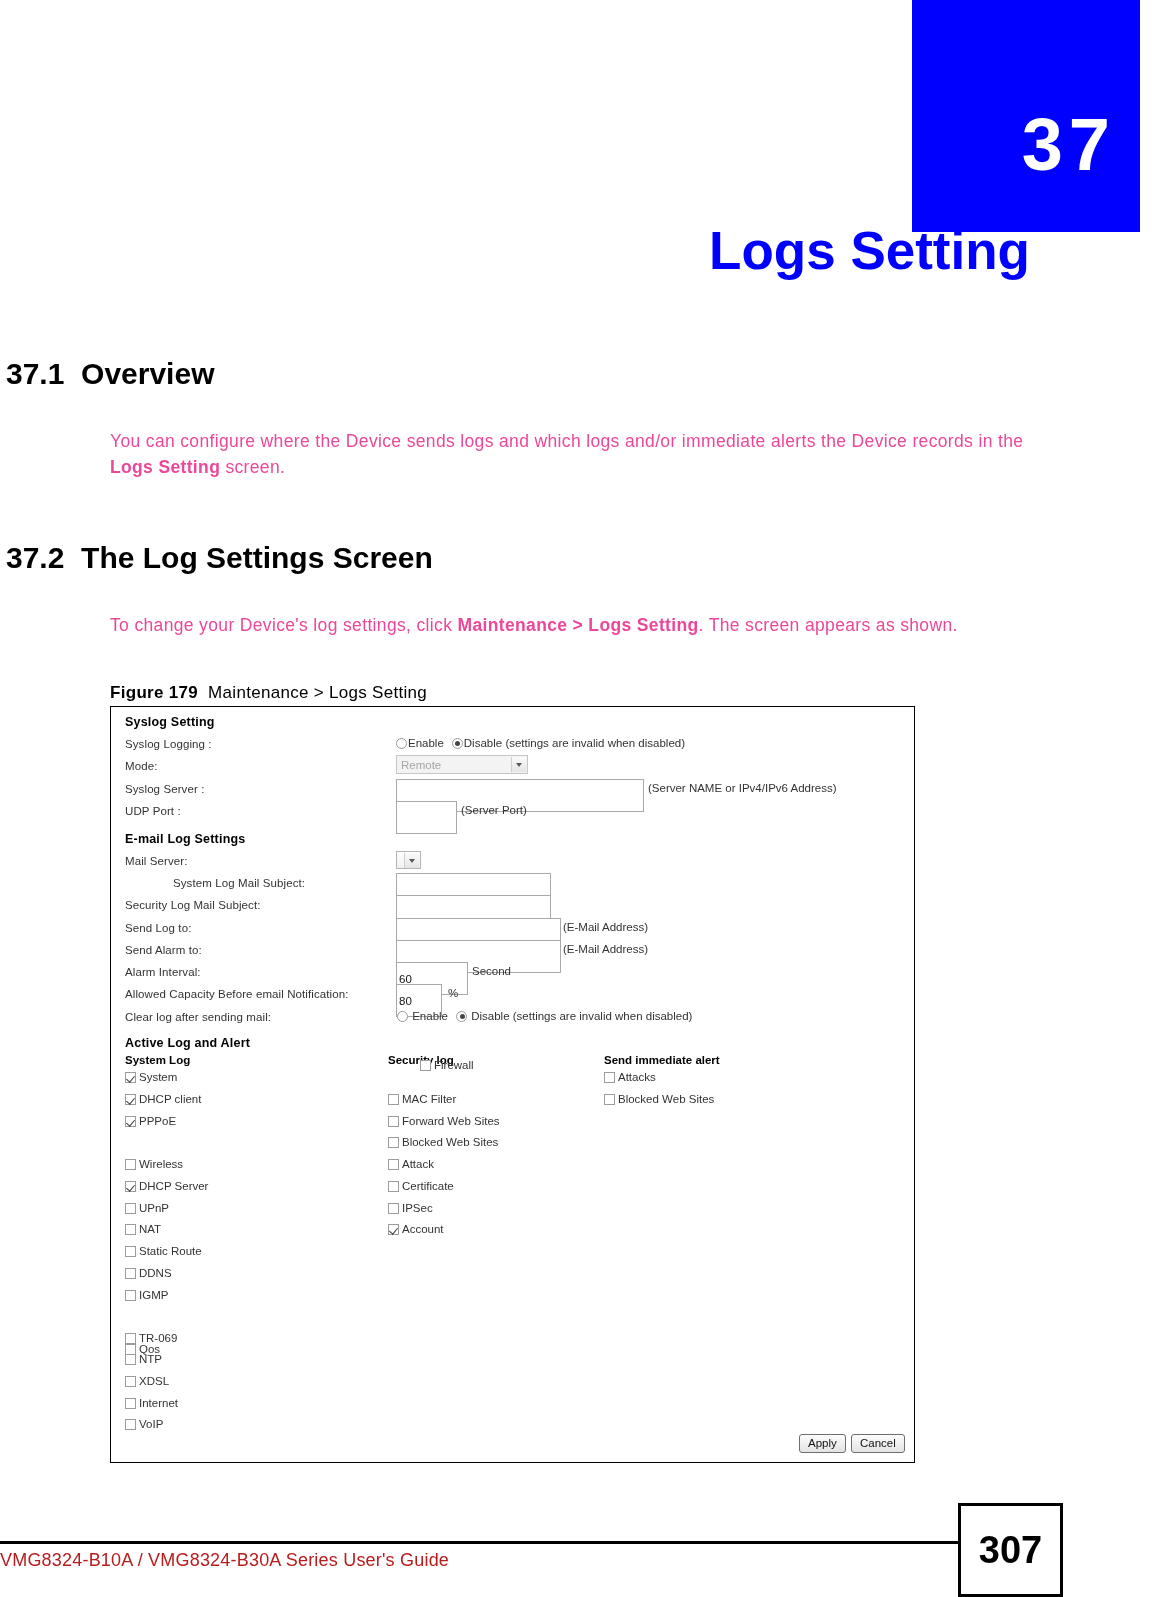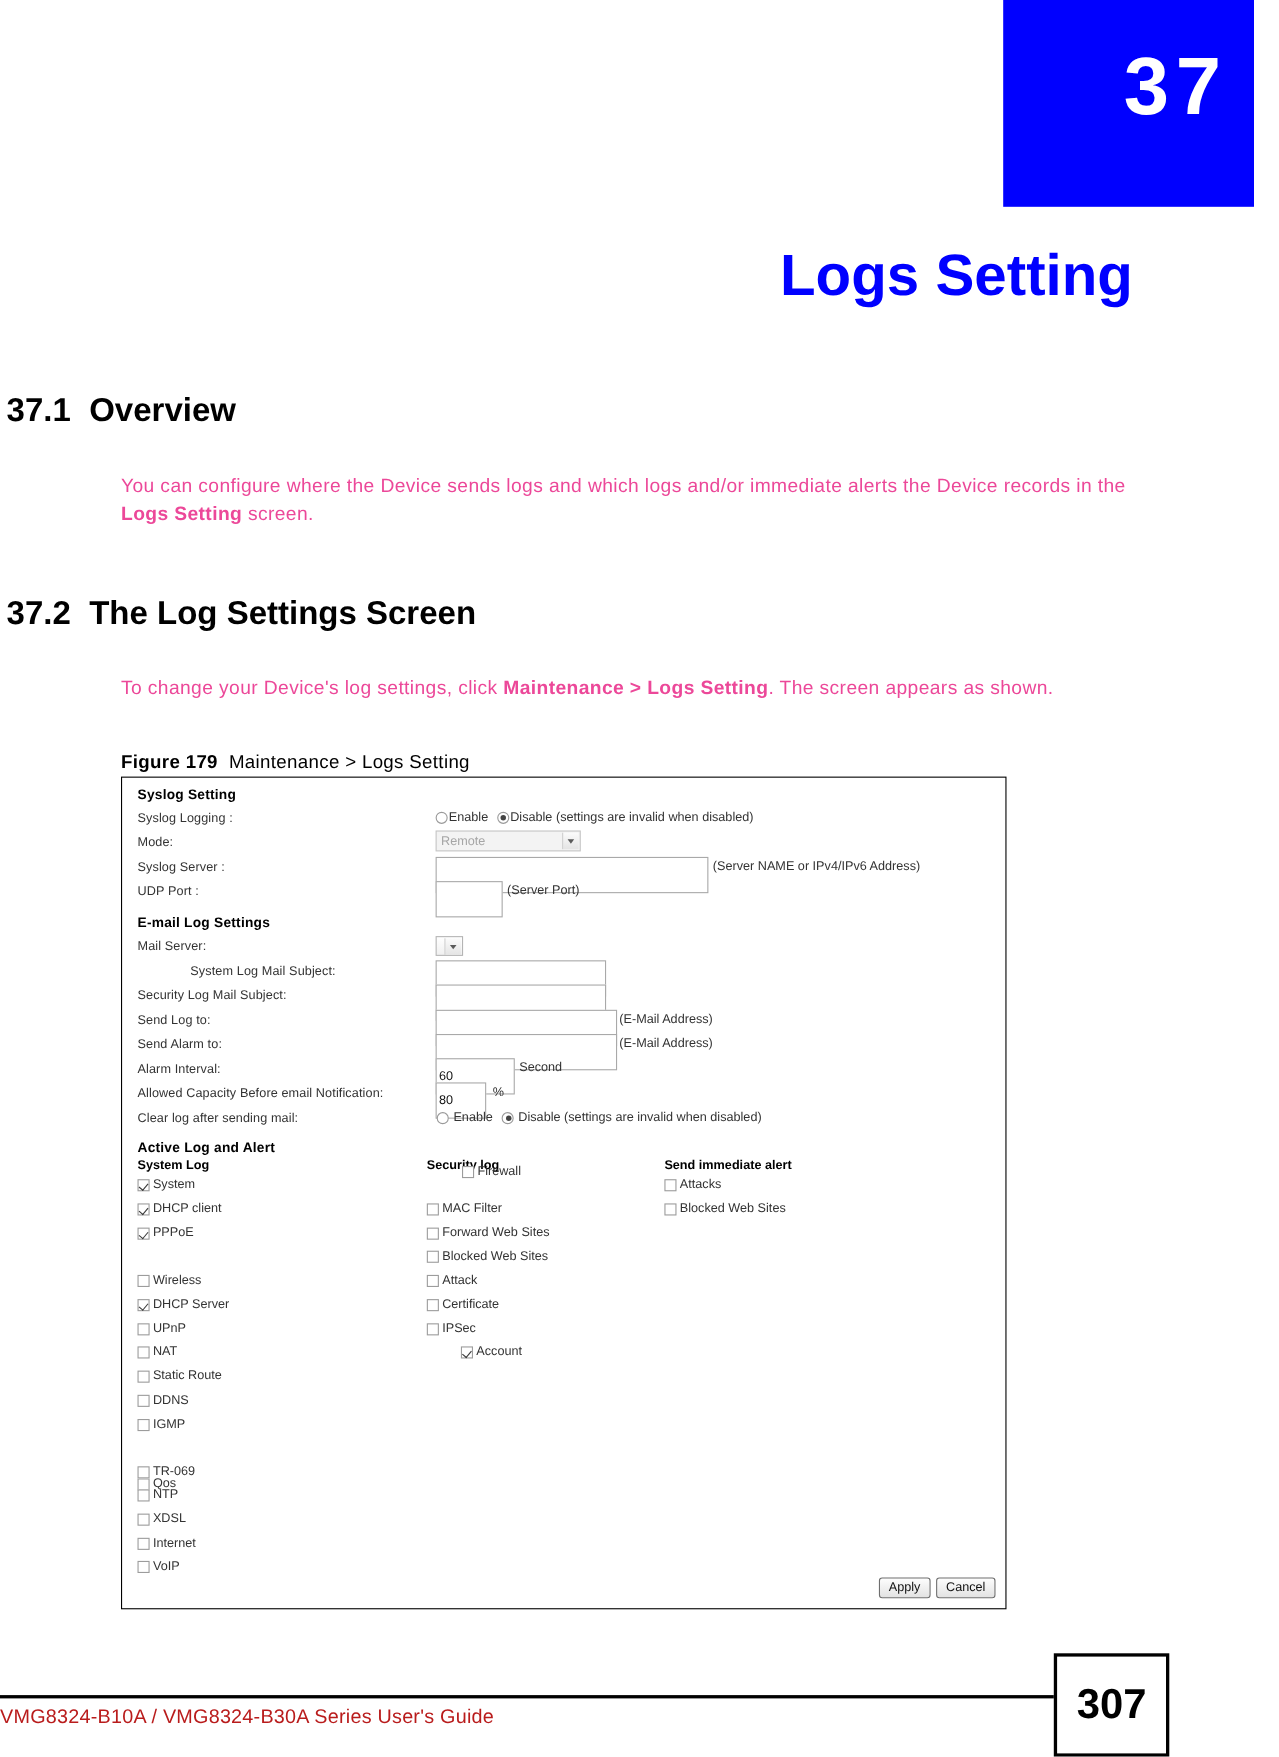--- a/index.html
+++ b/index.html
@@ -13,29 +13,29 @@
     position: relative;
     overflow: hidden;
   }
 
   
   .chapter-badge {
     position: absolute;
     left: 912px;
     top: 0px;
     width: 228px;
-    height: 188px;
+    height: 232px;
     background: #0000ff;
     color: #ffffff;
     font-size: 74px;
     font-weight: bold;
     letter-spacing: 6px;
     text-align: right;
     padding-right: 24px;
-    padding-top: 42px;
+    padding-top: 108px;
     line-height: 1;
   }
   .chapter-title {
     position: absolute;
     left: 0;
     top: 222px;
     width: 1030px;
     text-align: right;
     color: #0000ff;
     font-size: 53px;
@@ -423,21 +423,21 @@
       <span>Attack</span>
     </div>
   <div class="cb-item" style="left:277px; top:473px;">
       <span class="cb"></span>
       <span>Certificate</span>
     </div>
   <div class="cb-item" style="left:277px; top:495px;">
       <span class="cb"></span>
       <span>IPSec</span>
     </div>
-  <div class="cb-item" style="left:277px; top:516px;margin-left:31px;">
+  <div class="cb-item" style="left:277px; top:516px;">
       <span class="cb on"></span>
       <span>Account</span>
     </div>
 
   <div class="cb-item" style="left:493px; top:364px;">
       <span class="cb"></span>
       <span>Attacks</span>
     </div>
   <div class="cb-item" style="left:493px; top:386px;">
       <span class="cb"></span>

